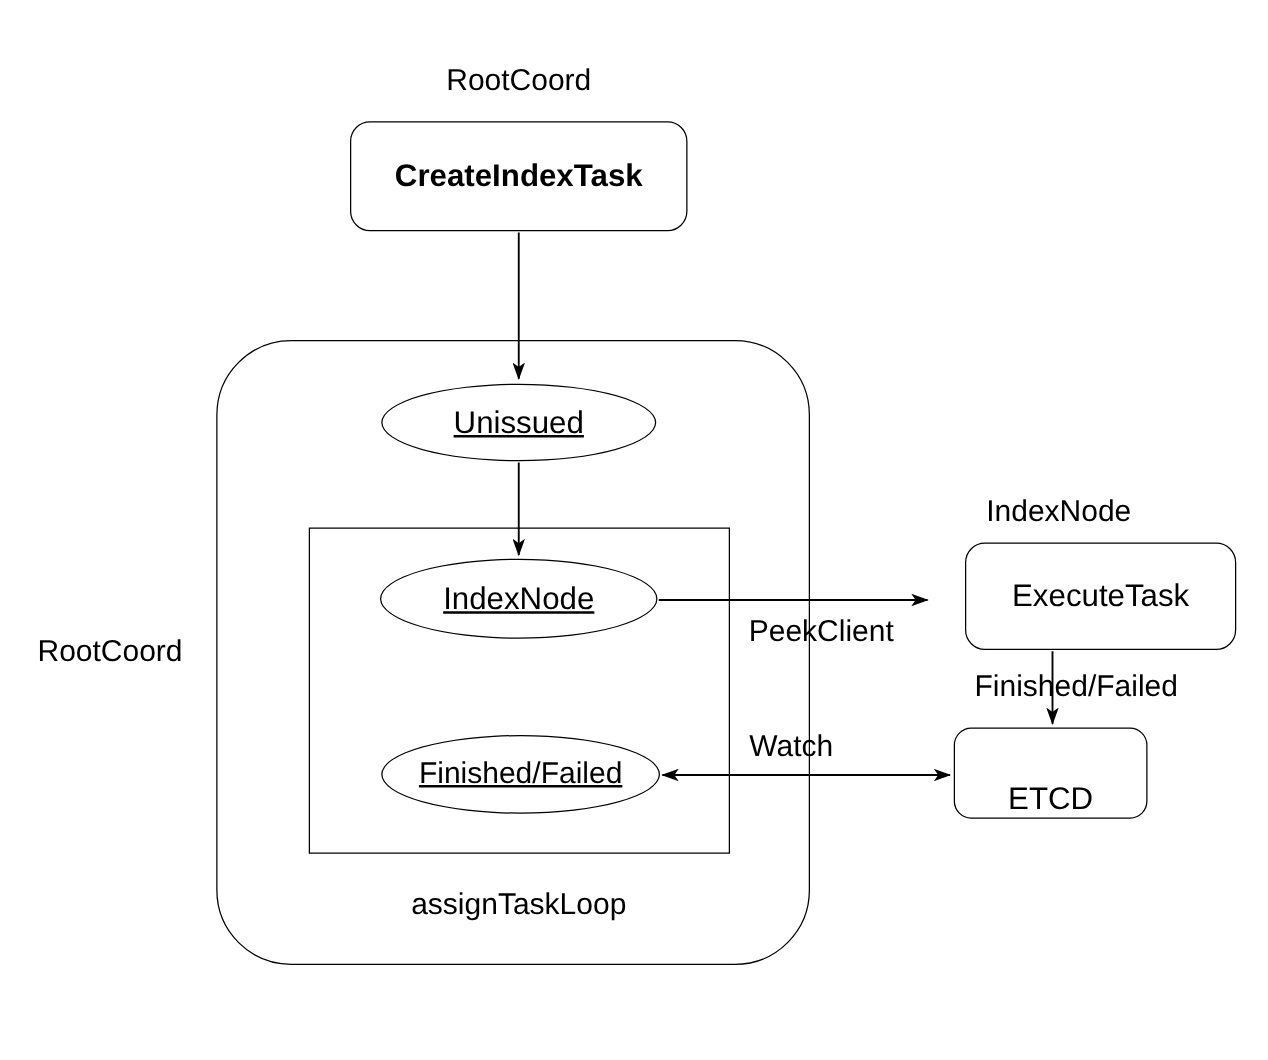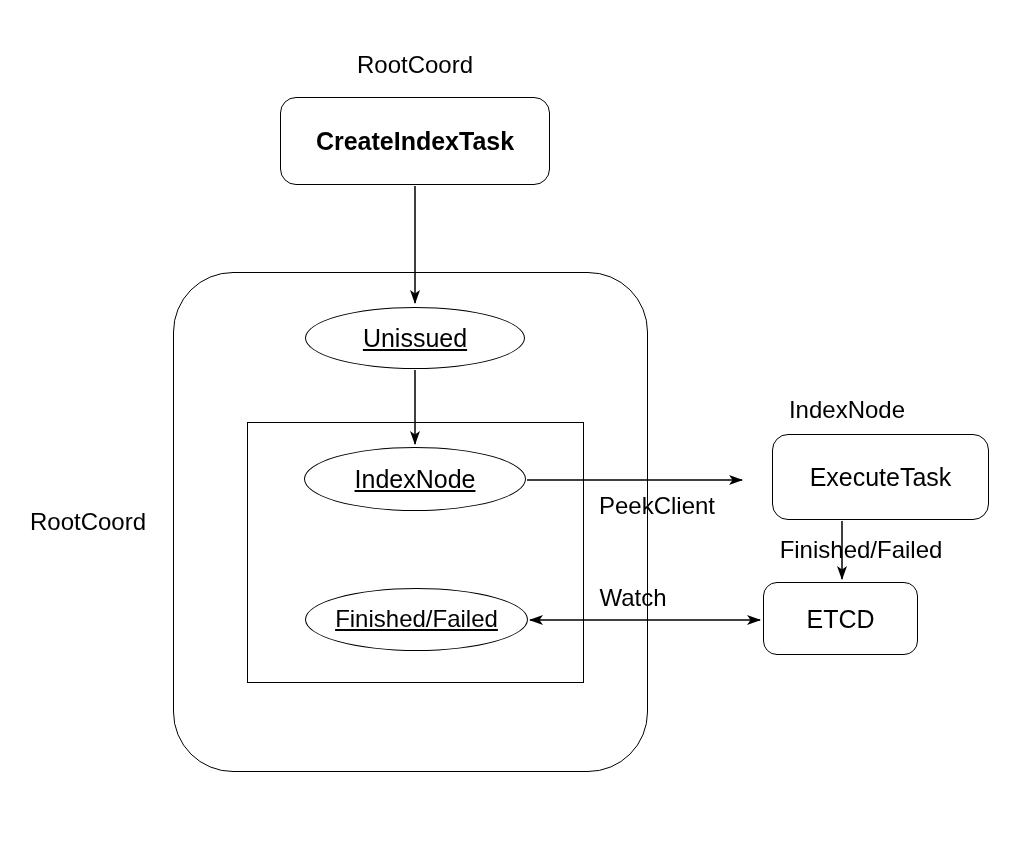--- a/index.html
+++ b/index.html
@@ -52,21 +52,21 @@
     z-index: 2;
   }
   .rounded-box { border-radius: 16px; }
   .ellipse     { border-radius: 50%; text-decoration: underline; }
 
   .node-create-index-task { left: 280px; top: 97px;  width: 270px; height: 88px; font-weight: bold; }
   .ellipse-unissued       { left: 305px; top: 307px; width: 220px; height: 62px; }
   .ellipse-in-progress    { left: 304px; top: 447px; width: 222px; height: 64px; }
   .ellipse-finished-failed{ left: 305px; top: 588px; width: 223px; height: 63px; font-size: 24px; }
   .node-execute-task      { left: 744px; top: 434px; width: 217px; height: 86px; margin-left: 28px; }
-  .node-etcd              { left: 763px; top: 582px; width: 155px; height: 73px; border-radius: 14px; }
+  .node-etcd              { left: 763px; top: 582px; width: 155px; height: 73px; border-radius: 14px; align-items: flex-end; }
 
   
   .diagram-label {
     position: absolute;
     font-size: 24px;
     line-height: 1.1;
     text-align: center;
     white-space: nowrap;
     z-index: 4;
   }
@@ -139,20 +139,21 @@
     <path class="edge" d="M 842 521 L 842 579" marker-end="url(#arrowhead)"></path>
     <path class="edge" d="M 530 620 L 760 620" marker-start="url(#arrowhead)" marker-end="url(#arrowhead)"></path>
   </svg>
 
   <div class="diagram-label label-root-coord">RootCoord</div>
 
   <div class="diagram-label label-index-coord">RootCoord</div>
 
   <div class="diagram-label label-index-node">IndexNode</div>
 
+  <div class="diagram-label label-assign-task-loop">assignTaskLoop</div>
 
   <div class="diagram-label label-peek-client">PeekClient</div>
 
   <div class="diagram-label label-watch">Watch</div>
 
   <div class="diagram-label label-finished-failed">Finished/Failed</div>
 
 </div>
 
 </body></html>

